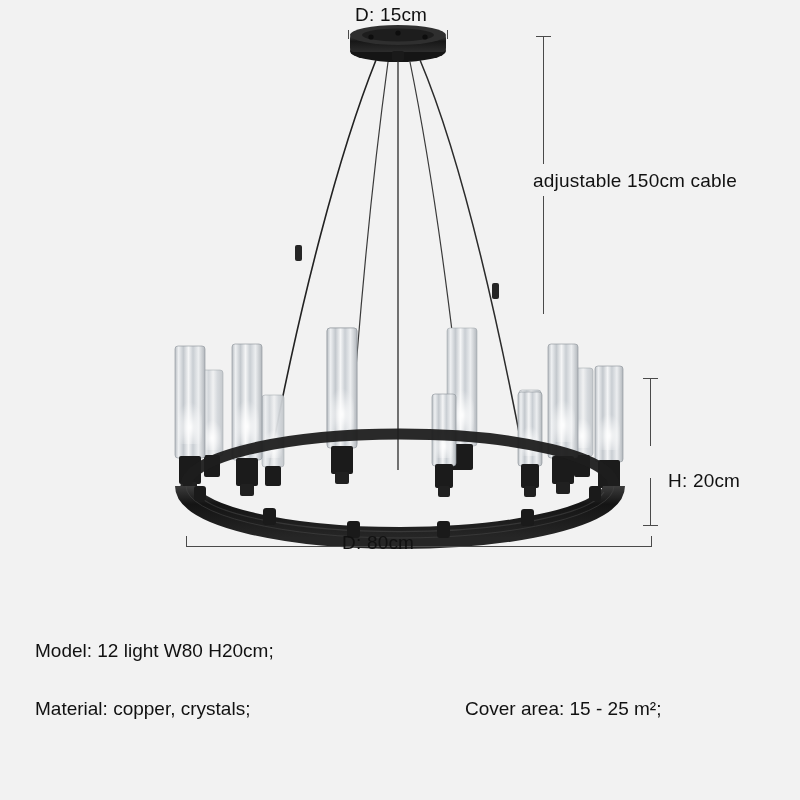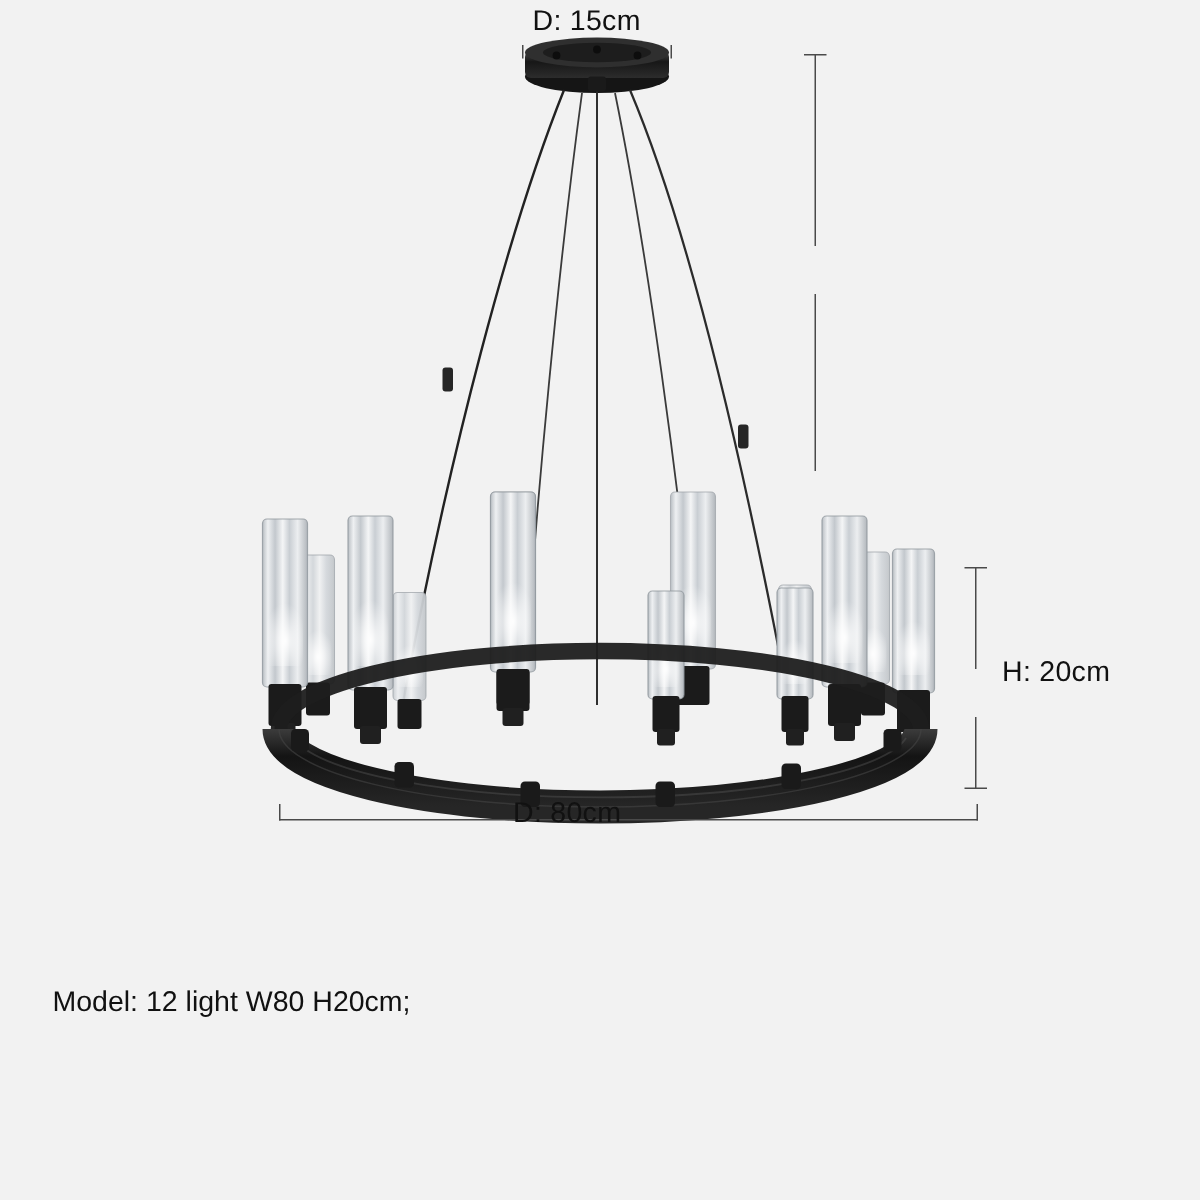--- a/index.html
+++ b/index.html
@@ -23,21 +23,21 @@
   
   .ann {
     position: absolute;
     font-size: 19px;
     color: #111;
     white-space: nowrap;
     letter-spacing: 0.2px;
   }
   #label-top-d   { left: 355px; top: 4px; }
   #label-cable   { left: 533px; top: 170px; }
-  #label-h       { left: 668px; top: 438px; }
+  #label-h       { left: 668px; top: 470px; }
   #label-bottom-d{ left: 342px; top: 532px; }
 
   
   .rule {
     position: absolute;
     background: #4a4a4a;
   }
   .rule.v { width: 1px; }
   .rule.h { height: 1px; }
 
@@ -63,21 +63,21 @@
 
   
   #specs {
     position: absolute;
     left: 0; top: 640px;
     width: 800px;
   }
   .spec-row {
     display: flex;
     height: 58px;
-    align-items: center;
+    align-items: flex-start;
   }
   .spec-cell {
     font-size: 19px;
     color: #111;
     white-space: nowrap;
   }
   .spec-cell.left  { width: 465px; padding-left: 35px; box-sizing: border-box; }
   .spec-cell.right { flex: 1; }
 
   
@@ -286,26 +286,29 @@
   <div class="rule v" id="h-line-bot"></div>
   <div class="rule h" id="h-tick-top"></div>
   <div class="rule h" id="h-tick-bot"></div>
 
   <div class="rule h" id="d-line"></div>
   <div class="rule v" id="d-tick-left"></div>
   <div class="rule v" id="d-tick-right"></div>
 
   <div class="ann" id="label-top-d">D: 15cm</div>
 
+  <div class="ann" id="label-cable">adjustable 150cm cable</div>
 
   <div class="ann" id="label-h">H: 20cm</div>
 
   <div class="ann" id="label-bottom-d">D: 80cm</div>
 
   <div id="specs">
     <div class="spec-row">
       <div class="spec-cell left">Model: 12 light W80 H20cm;</div>
     </div>
     <div class="spec-row">
+      <div class="spec-cell left">Material: copper, crystals;</div>
+      <div class="spec-cell right">Cover area: 15 - 25 m²;</div>
     </div>
   </div>
 
 </div>
 
 </body></html>

